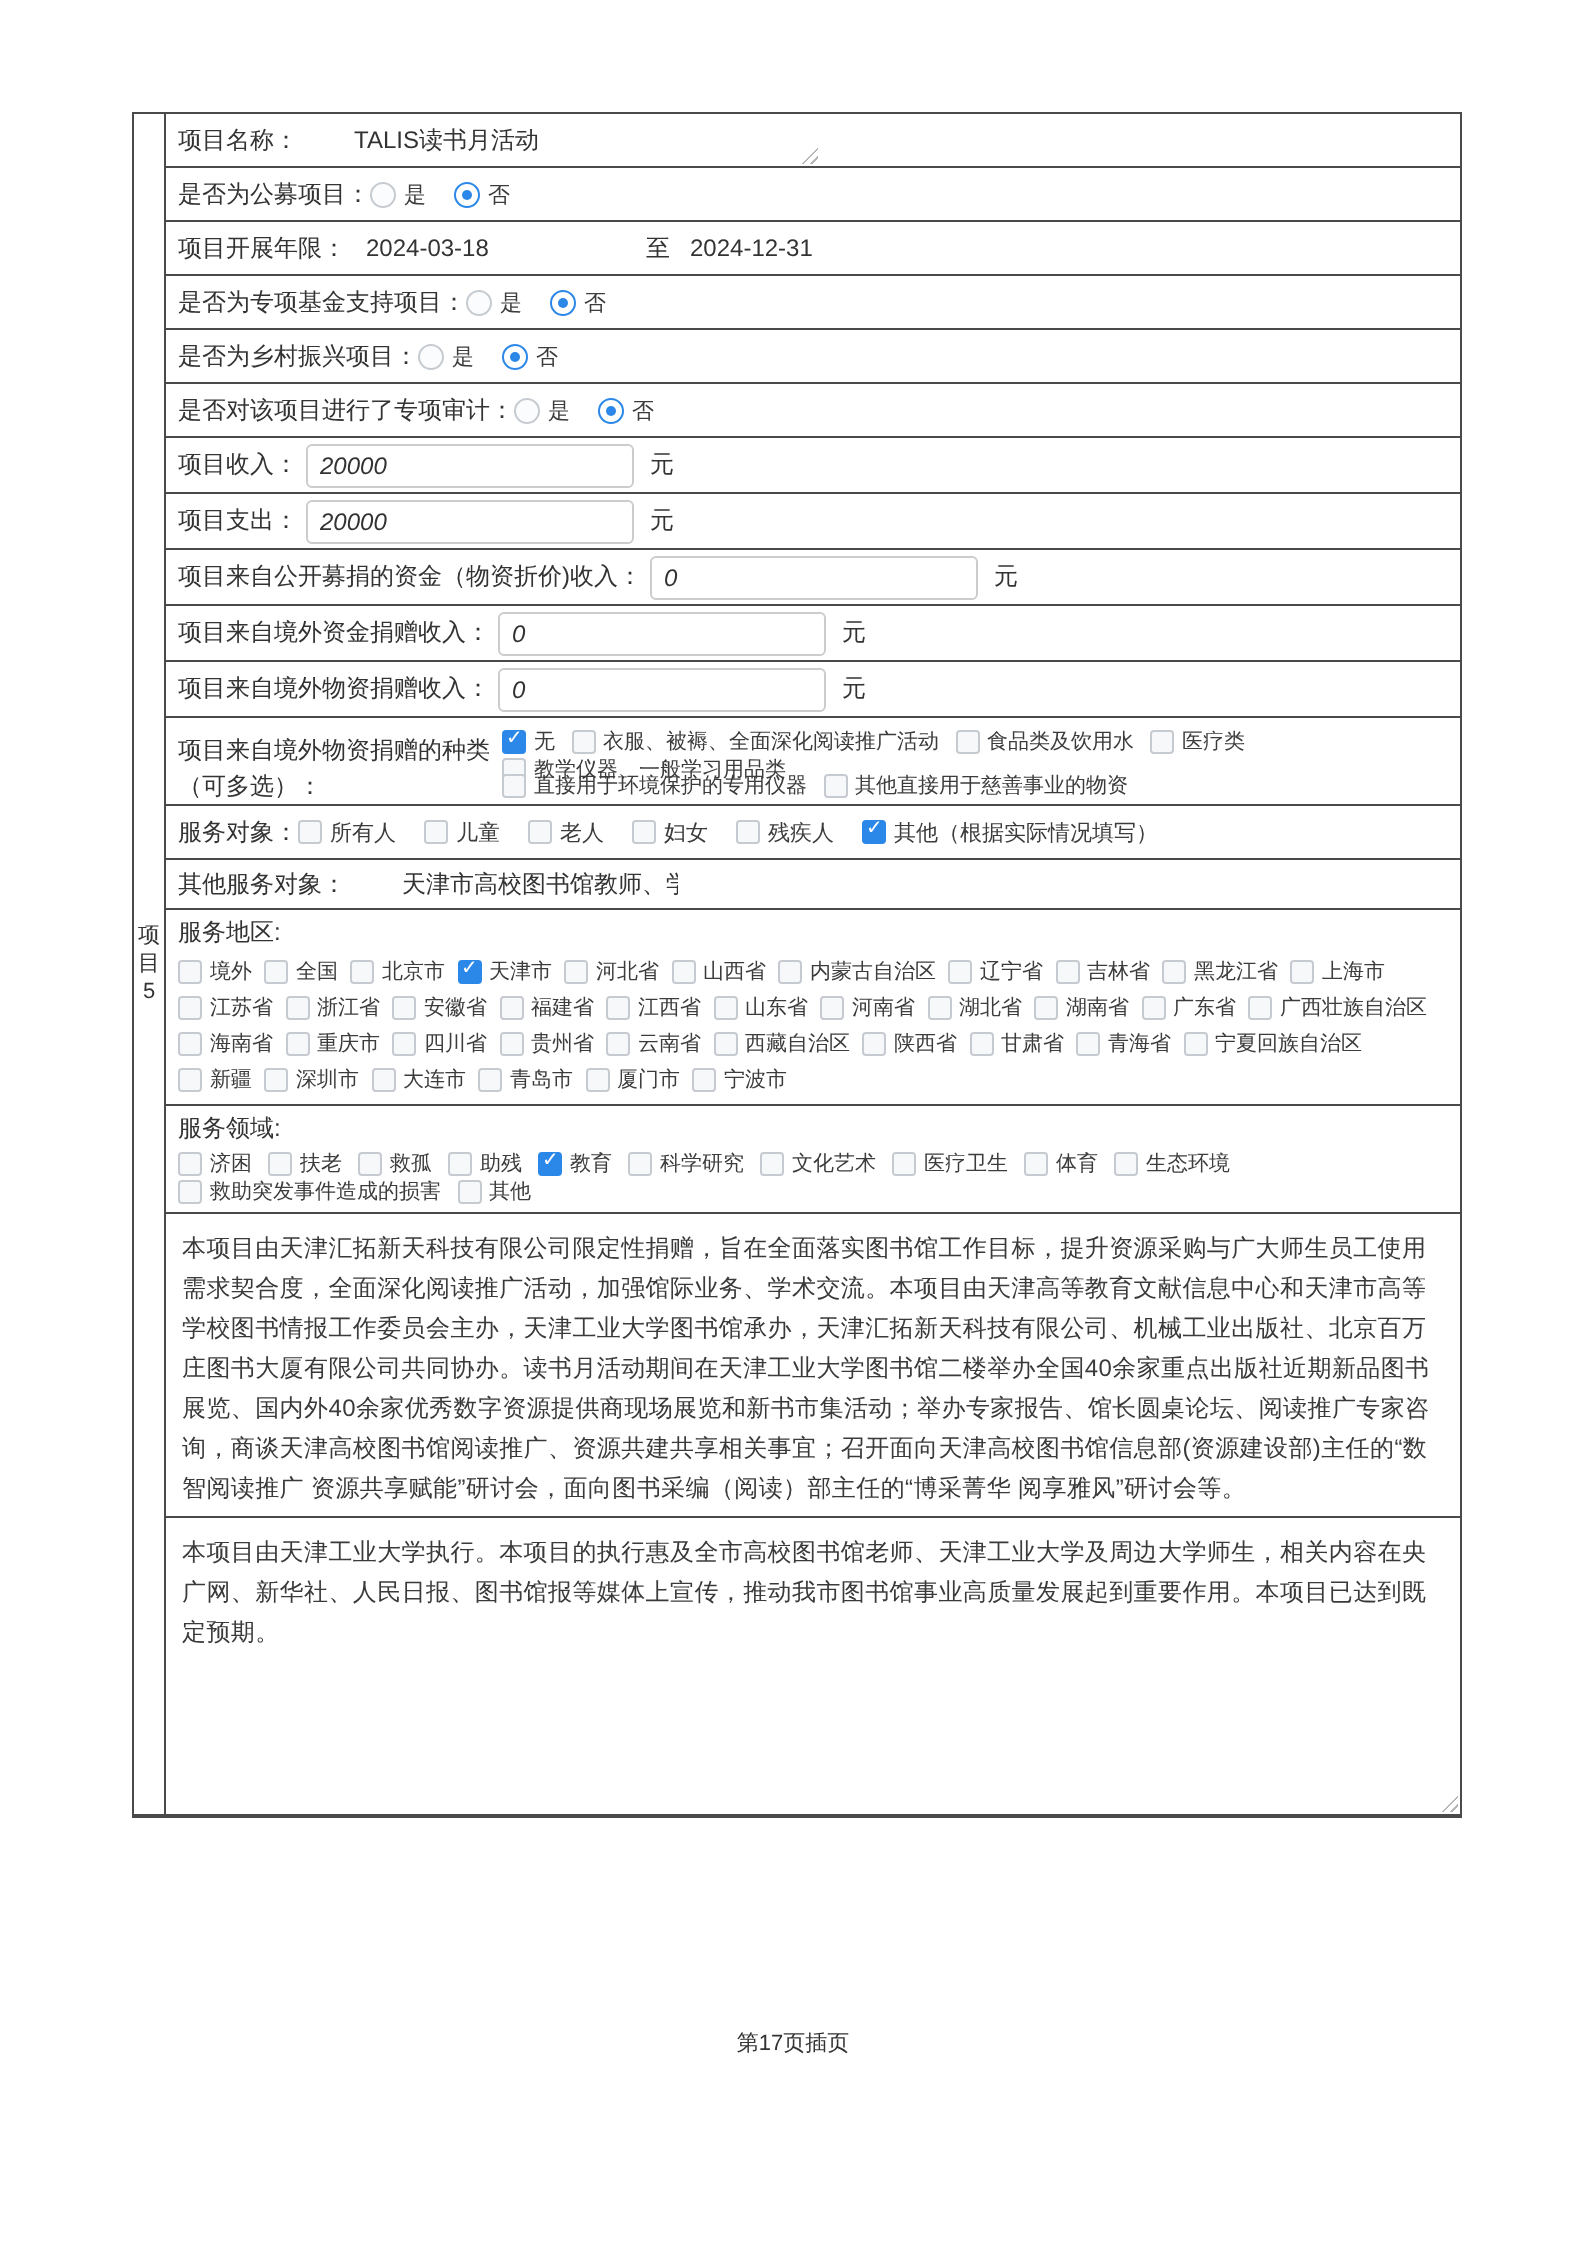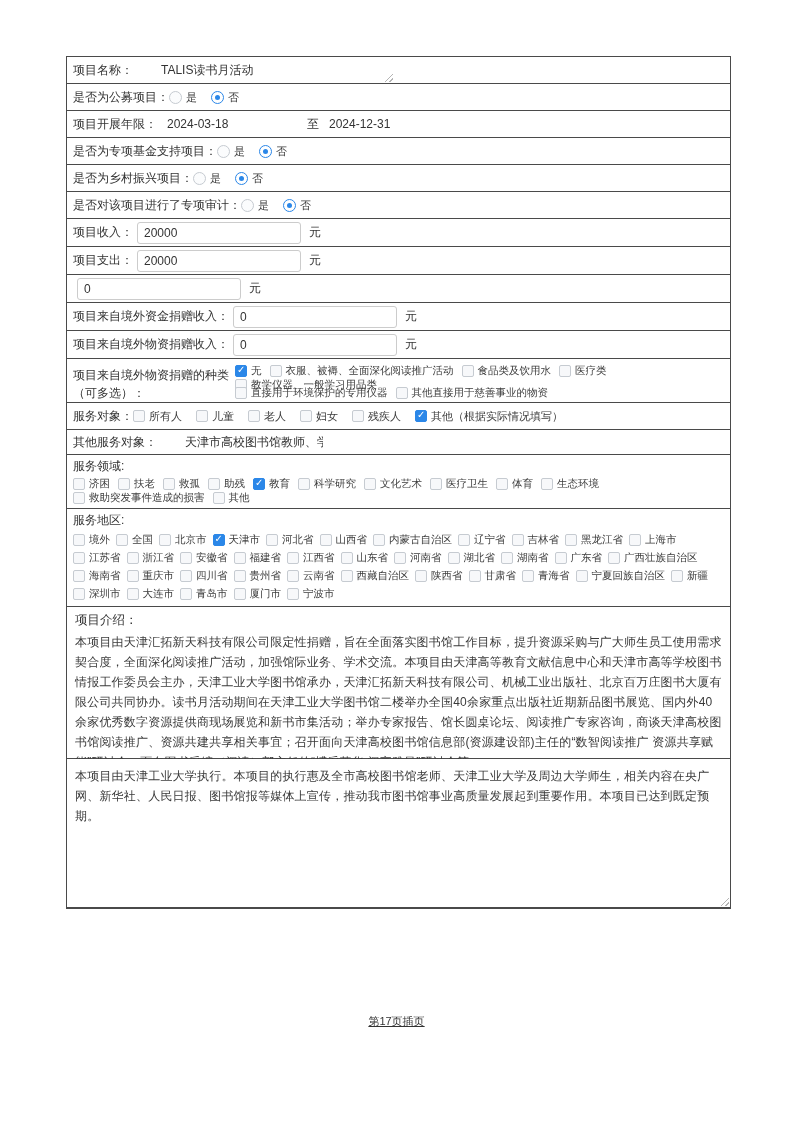--- a/index.html
+++ b/index.html
@@ -68,21 +68,21 @@
   }
   .rb.checked { border-color:var(--accent,#2b87e8); background:#fff; }
   .rb.checked::after {
     content:""; position:absolute; left:3px; top:3px; width:5px; height:5px;
     border-radius:50%; background:var(--accent,#2b87e8);
   }
   .txtinput {
     height:20px; width:150px; box-sizing:content-box;
     border:1px solid #ccc; border-radius:3px;
     font-size:12px; color:#333; padding:0 6px; margin:0 8px 0 4px;
-    font-family:inherit; background:#fff; outline:none;
+    font-family:inherit; background:#fff; outline:none;font-style:italic;
   }
   .goods-label { width:162px; flex:none; line-height:18px; }
   .goods-opts { flex:1; min-width:0; }
   .goods-line { display:flex; align-items:center; flex-wrap:wrap; height:19px; }
   .field-caption { font-size:12px; line-height:17px; }
   .field-opts { margin-top:2px; }
   .para-title { font-size:12.5px; line-height:18px; }
   .para-text {
     margin-top:3px; font-size:12px; line-height:20px; color:#3a3a3a;
     letter-spacing:0.2px;
@@ -90,30 +90,33 @@
   .gripper {
     position:absolute; width:10px; height:10px;
     background:repeating-linear-gradient(-45deg, transparent 0 2px, #b5b5b5 2px 3px);
     clip-path:polygon(100% 0, 100% 100%, 0 100%);
     cursor:nwse-resize;
   }
   .grip-name { left:316px; bottom:1px; }
   .grip-eval { right:1px; bottom:1px; }
   .page-footer {
     position:absolute; left:0; right:0; top:1014px; text-align:center;
-    font-size:11px; color:#333;text-decoration:underline;
+    font-size:11px; color:#333;
   }
 </style>
 </head>
 <body>
 
 <div class="sheet">
 
   <div class="form-table">
 
+    <div class="side-col">
+      <div class="side-label">项目5</div>
+    </div>
 
     <div class="main-col">
 
       <div class="row r-s">
         <span class="lbl">项目名称：</span>
         <span class="val">TALIS读书月活动</span>
         <span class="gripper grip-name"></span>
       </div>
 
       <div class="row r-s">
@@ -189,20 +192,21 @@
         <span>元</span>
       </div>
 
       <div class="row r-m">
         <span class="lbl">项目支出：</span>
         <input class="txtinput" value="20000" style="">
         <span>元</span>
       </div>
 
       <div class="row r-m">
+        <span class="lbl">项目来自公开募捐的资金（物资折价)收入：</span>
         <input class="txtinput" value="0" style="">
         <span>元</span>
       </div>
 
       <div class="row r-m">
         <span class="lbl">项目来自境外资金捐赠收入：</span>
         <input class="txtinput" value="0" style="">
         <span>元</span>
       </div>
 
@@ -285,20 +289,179 @@
               <span class="opt-label">其他（根据实际情况填写）</span>
             </label>
           </span>
       </div>
 
       <div class="row r-other">
         <span class="lbl">其他服务对象：</span>
         <span class="val clip-half">天津市高校图书馆教师、学</span>
       </div>
 
+      <div class="row r-region block">
+        <div class="field-caption">服务地区:</div>
+        <div class="opts opt-region field-opts">
+
+        <label class="opt">
+              <span class="cb"></span>
+              <span class="opt-label">境外</span>
+            </label>
+            <label class="opt">
+              <span class="cb"></span>
+              <span class="opt-label">全国</span>
+            </label>
+            <label class="opt">
+              <span class="cb"></span>
+              <span class="opt-label">北京市</span>
+            </label>
+            <label class="opt">
+              <span class="cb checked"></span>
+              <span class="opt-label">天津市</span>
+            </label>
+            <label class="opt">
+              <span class="cb"></span>
+              <span class="opt-label">河北省</span>
+            </label>
+            <label class="opt">
+              <span class="cb"></span>
+              <span class="opt-label">山西省</span>
+            </label>
+            <label class="opt">
+              <span class="cb"></span>
+              <span class="opt-label">内蒙古自治区</span>
+            </label>
+            <label class="opt">
+              <span class="cb"></span>
+              <span class="opt-label">辽宁省</span>
+            </label>
+            <label class="opt">
+              <span class="cb"></span>
+              <span class="opt-label">吉林省</span>
+            </label>
+            <label class="opt">
+              <span class="cb"></span>
+              <span class="opt-label">黑龙江省</span>
+            </label>
+            <label class="opt">
+              <span class="cb"></span>
+              <span class="opt-label">上海市</span>
+            </label>
+            <label class="opt">
+              <span class="cb"></span>
+              <span class="opt-label">江苏省</span>
+            </label>
+            <label class="opt">
+              <span class="cb"></span>
+              <span class="opt-label">浙江省</span>
+            </label>
+            <label class="opt">
+              <span class="cb"></span>
+              <span class="opt-label">安徽省</span>
+            </label>
+            <label class="opt">
+              <span class="cb"></span>
+              <span class="opt-label">福建省</span>
+            </label>
+            <label class="opt">
+              <span class="cb"></span>
+              <span class="opt-label">江西省</span>
+            </label>
+            <label class="opt">
+              <span class="cb"></span>
+              <span class="opt-label">山东省</span>
+            </label>
+            <label class="opt">
+              <span class="cb"></span>
+              <span class="opt-label">河南省</span>
+            </label>
+            <label class="opt">
+              <span class="cb"></span>
+              <span class="opt-label">湖北省</span>
+            </label>
+            <label class="opt">
+              <span class="cb"></span>
+              <span class="opt-label">湖南省</span>
+            </label>
+            <label class="opt">
+              <span class="cb"></span>
+              <span class="opt-label">广东省</span>
+            </label>
+            <label class="opt">
+              <span class="cb"></span>
+              <span class="opt-label">广西壮族自治区</span>
+            </label>
+            <label class="opt">
+              <span class="cb"></span>
+              <span class="opt-label">海南省</span>
+            </label>
+            <label class="opt">
+              <span class="cb"></span>
+              <span class="opt-label">重庆市</span>
+            </label>
+            <label class="opt">
+              <span class="cb"></span>
+              <span class="opt-label">四川省</span>
+            </label>
+            <label class="opt">
+              <span class="cb"></span>
+              <span class="opt-label">贵州省</span>
+            </label>
+            <label class="opt">
+              <span class="cb"></span>
+              <span class="opt-label">云南省</span>
+            </label>
+            <label class="opt">
+              <span class="cb"></span>
+              <span class="opt-label">西藏自治区</span>
+            </label>
+            <label class="opt">
+              <span class="cb"></span>
+              <span class="opt-label">陕西省</span>
+            </label>
+            <label class="opt">
+              <span class="cb"></span>
+              <span class="opt-label">甘肃省</span>
+            </label>
+            <label class="opt">
+              <span class="cb"></span>
+              <span class="opt-label">青海省</span>
+            </label>
+            <label class="opt">
+              <span class="cb"></span>
+              <span class="opt-label">宁夏回族自治区</span>
+            </label>
+            <label class="opt">
+              <span class="cb"></span>
+              <span class="opt-label">新疆</span>
+            </label>
+            <label class="opt">
+              <span class="cb"></span>
+              <span class="opt-label">深圳市</span>
+            </label>
+            <label class="opt">
+              <span class="cb"></span>
+              <span class="opt-label">大连市</span>
+            </label>
+            <label class="opt">
+              <span class="cb"></span>
+              <span class="opt-label">青岛市</span>
+            </label>
+            <label class="opt">
+              <span class="cb"></span>
+              <span class="opt-label">厦门市</span>
+            </label>
+            <label class="opt">
+              <span class="cb"></span>
+              <span class="opt-label">宁波市</span>
+            </label>
+          </div>
+      </div>
+
       <div class="row r-field block">
         <div class="field-caption">服务领域:</div>
         <div class="opts opt-sm field-opts">
 
         <label class="opt">
               <span class="cb"></span>
               <span class="opt-label">济困</span>
             </label>
             <label class="opt">
               <span class="cb"></span>
@@ -340,181 +503,21 @@
               <span class="cb"></span>
               <span class="opt-label">救助突发事件造成的损害</span>
             </label>
             <label class="opt">
               <span class="cb"></span>
               <span class="opt-label">其他</span>
             </label>
           </div>
       </div>
 
-      <div class="row r-region block">
-        <div class="field-caption">服务地区:</div>
-        <div class="opts opt-region field-opts">
-
-        <label class="opt">
-              <span class="cb"></span>
-              <span class="opt-label">境外</span>
-            </label>
-            <label class="opt">
-              <span class="cb"></span>
-              <span class="opt-label">全国</span>
-            </label>
-            <label class="opt">
-              <span class="cb"></span>
-              <span class="opt-label">北京市</span>
-            </label>
-            <label class="opt">
-              <span class="cb checked"></span>
-              <span class="opt-label">天津市</span>
-            </label>
-            <label class="opt">
-              <span class="cb"></span>
-              <span class="opt-label">河北省</span>
-            </label>
-            <label class="opt">
-              <span class="cb"></span>
-              <span class="opt-label">山西省</span>
-            </label>
-            <label class="opt">
-              <span class="cb"></span>
-              <span class="opt-label">内蒙古自治区</span>
-            </label>
-            <label class="opt">
-              <span class="cb"></span>
-              <span class="opt-label">辽宁省</span>
-            </label>
-            <label class="opt">
-              <span class="cb"></span>
-              <span class="opt-label">吉林省</span>
-            </label>
-            <label class="opt">
-              <span class="cb"></span>
-              <span class="opt-label">黑龙江省</span>
-            </label>
-            <label class="opt">
-              <span class="cb"></span>
-              <span class="opt-label">上海市</span>
-            </label>
-            <label class="opt">
-              <span class="cb"></span>
-              <span class="opt-label">江苏省</span>
-            </label>
-            <label class="opt">
-              <span class="cb"></span>
-              <span class="opt-label">浙江省</span>
-            </label>
-            <label class="opt">
-              <span class="cb"></span>
-              <span class="opt-label">安徽省</span>
-            </label>
-            <label class="opt">
-              <span class="cb"></span>
-              <span class="opt-label">福建省</span>
-            </label>
-            <label class="opt">
-              <span class="cb"></span>
-              <span class="opt-label">江西省</span>
-            </label>
-            <label class="opt">
-              <span class="cb"></span>
-              <span class="opt-label">山东省</span>
-            </label>
-            <label class="opt">
-              <span class="cb"></span>
-              <span class="opt-label">河南省</span>
-            </label>
-            <label class="opt">
-              <span class="cb"></span>
-              <span class="opt-label">湖北省</span>
-            </label>
-            <label class="opt">
-              <span class="cb"></span>
-              <span class="opt-label">湖南省</span>
-            </label>
-            <label class="opt">
-              <span class="cb"></span>
-              <span class="opt-label">广东省</span>
-            </label>
-            <label class="opt">
-              <span class="cb"></span>
-              <span class="opt-label">广西壮族自治区</span>
-            </label>
-            <label class="opt">
-              <span class="cb"></span>
-              <span class="opt-label">海南省</span>
-            </label>
-            <label class="opt">
-              <span class="cb"></span>
-              <span class="opt-label">重庆市</span>
-            </label>
-            <label class="opt">
-              <span class="cb"></span>
-              <span class="opt-label">四川省</span>
-            </label>
-            <label class="opt">
-              <span class="cb"></span>
-              <span class="opt-label">贵州省</span>
-            </label>
-            <label class="opt">
-              <span class="cb"></span>
-              <span class="opt-label">云南省</span>
-            </label>
-            <label class="opt">
-              <span class="cb"></span>
-              <span class="opt-label">西藏自治区</span>
-            </label>
-            <label class="opt">
-              <span class="cb"></span>
-              <span class="opt-label">陕西省</span>
-            </label>
-            <label class="opt">
-              <span class="cb"></span>
-              <span class="opt-label">甘肃省</span>
-            </label>
-            <label class="opt">
-              <span class="cb"></span>
-              <span class="opt-label">青海省</span>
-            </label>
-            <label class="opt">
-              <span class="cb"></span>
-              <span class="opt-label">宁夏回族自治区</span>
-            </label>
-            <label class="opt">
-              <span class="cb"></span>
-              <span class="opt-label">新疆</span>
-            </label>
-            <label class="opt">
-              <span class="cb"></span>
-              <span class="opt-label">深圳市</span>
-            </label>
-            <label class="opt">
-              <span class="cb"></span>
-              <span class="opt-label">大连市</span>
-            </label>
-            <label class="opt">
-              <span class="cb"></span>
-              <span class="opt-label">青岛市</span>
-            </label>
-            <label class="opt">
-              <span class="cb"></span>
-              <span class="opt-label">厦门市</span>
-            </label>
-            <label class="opt">
-              <span class="cb"></span>
-              <span class="opt-label">宁波市</span>
-            </label>
-          </div>
-      </div>
-
       <div class="row r-intro block">
-        <div class="para-title">项目介绍：</div>
         <div class="para-text">本项目由天津汇拓新天科技有限公司限定性捐赠，旨在全面落实图书馆工作目标，提升资源采购与广大师生员工使用需求契合度，全面深化阅读推广活动，加强馆际业务、学术交流。本项目由天津高等教育文献信息中心和天津市高等学校图书情报工作委员会主办，天津工业大学图书馆承办，天津汇拓新天科技有限公司、机械工业出版社、北京百万庄图书大厦有限公司共同协办。读书月活动期间在天津工业大学图书馆二楼举办全国40余家重点出版社近期新品图书展览、国内外40余家优秀数字资源提供商现场展览和新书市集活动；举办专家报告、馆长圆桌论坛、阅读推广专家咨询，商谈天津高校图书馆阅读推广、资源共建共享相关事宜；召开面向天津高校图书馆信息部(资源建设部)主任的“数智阅读推广 资源共享赋能”研讨会，面向图书采编（阅读）部主任的“博采菁华 阅享雅风”研讨会等。</div>
       </div>
 
       <div class="row r-eval block">
         <div class="para-text">本项目由天津工业大学执行。本项目的执行惠及全市高校图书馆老师、天津工业大学及周边大学师生，相关内容在央广网、新华社、人民日报、图书馆报等媒体上宣传，推动我市图书馆事业高质量发展起到重要作用。本项目已达到既定预期。</div>
         <span class="gripper grip-eval"></span>
       </div>
 
     </div>
   </div>

